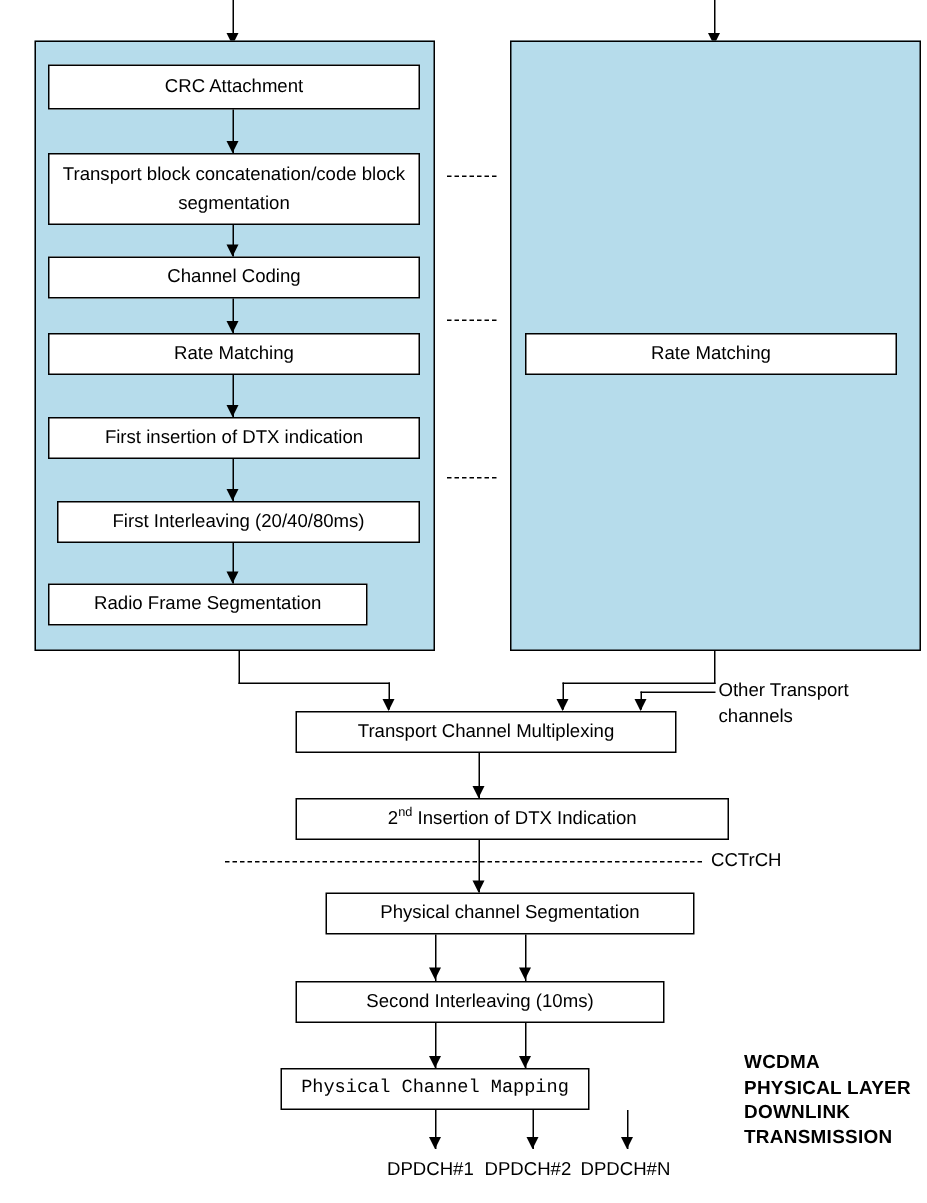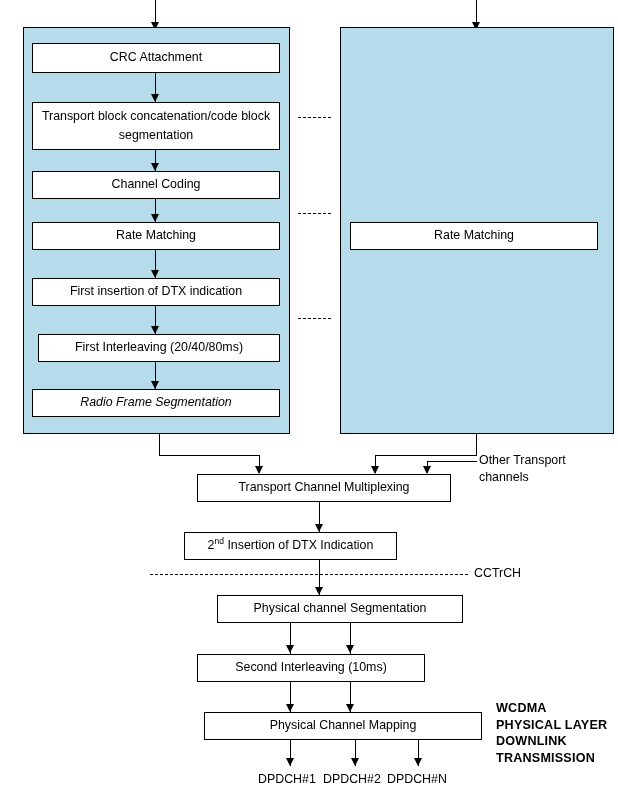--- a/index.html
+++ b/index.html
@@ -116,21 +116,21 @@
   <div class="box" style="left:32px; top:43px; width:248px; height:30px;">CRC Attachment</div>
 
   <div class="box" style="left:32px; top:171px; width:248px; height:28px;">Channel Coding</div>
 
   <div class="box" style="left:32px; top:222px; width:248px; height:28px;">Rate Matching</div>
 
   <div class="box" style="left:32px; top:278px; width:248px; height:28px;">First insertion of DTX indication</div>
 
   <div class="box" style="left:38px; top:334px; width:242px; height:28px;">First Interleaving (20/40/80ms)</div>
 
-  <div class="box" style="left:32px; top:389px; width:248px; height:28px;font-style:italic;">Radio Frame Segmentation</div>
+  <div class="box" style="left:32px; top:389px; width:213px; height:28px;">Radio Frame Segmentation</div>
 
   <div class="vline" style="left:155px; top:73px; height:29px;"></div>
   <div class="arrowhead" style="left:151px; top:94px;"></div>
 
   <div class="vline" style="left:155px; top:150px; height:21px;"></div>
   <div class="arrowhead" style="left:151px; top:163px;"></div>
 
   <div class="vline" style="left:155px; top:199px; height:23px;"></div>
   <div class="arrowhead" style="left:151px; top:214px;"></div>
 
@@ -162,29 +162,29 @@
   <div class="arrowhead" style="left:371px; top:466px;"></div>
 
   <div class="hline" style="left:427px; top:461px; width:50px;"></div>
   <div class="vline" style="left:427px; top:461px; height:12px;"></div>
   <div class="arrowhead" style="left:423px; top:466px;"></div>
   <div class="label" style="left:479px; top:452px;">Other Transport
 channels</div>
 
   <div class="box" style="left:197px; top:474px; width:254px; height:28px;">Transport Channel Multiplexing</div>
 
-  <div class="box" style="left:184px; top:532px; width:213px; height:28px;">
+  <div class="box" style="left:197px; top:532px; width:289px; height:28px;">
       <span><span>2</span><sup>nd</sup><span> Insertion of DTX Indication</span></span>
     </div>
 
   <div class="box" style="left:197px; top:595px; width:246px; height:28px;margin-left:20px;">Physical channel Segmentation</div>
 
-  <div class="box" style="left:197px; top:654px; width:228px; height:28px;">Second Interleaving (10ms)</div>
-
-  <div class="box" style="left:204px; top:712px; width:278px; height:28px;">Physical Channel Mapping</div>
+  <div class="box" style="left:197px; top:654px; width:246px; height:28px;">Second Interleaving (10ms)</div>
+
+  <div class="box" style="left:187px; top:712px; width:206px; height:28px;font-family:Liberation Mono, monospace;">Physical Channel Mapping</div>
 
   <div class="vline" style="left:319px; top:502px; height:30px;"></div>
   <div class="arrowhead" style="left:315px; top:524px;"></div>
 
   <div class="vline" style="left:319px; top:560px; height:35px;"></div>
   <div class="arrowhead" style="left:315px; top:587px;"></div>
 
   <div class="dashlong" style="left:150px; top:574px; width:318px;"></div>
   <div class="outlabel" style="left:474px; top:566px;">CCTrCH</div>
 

